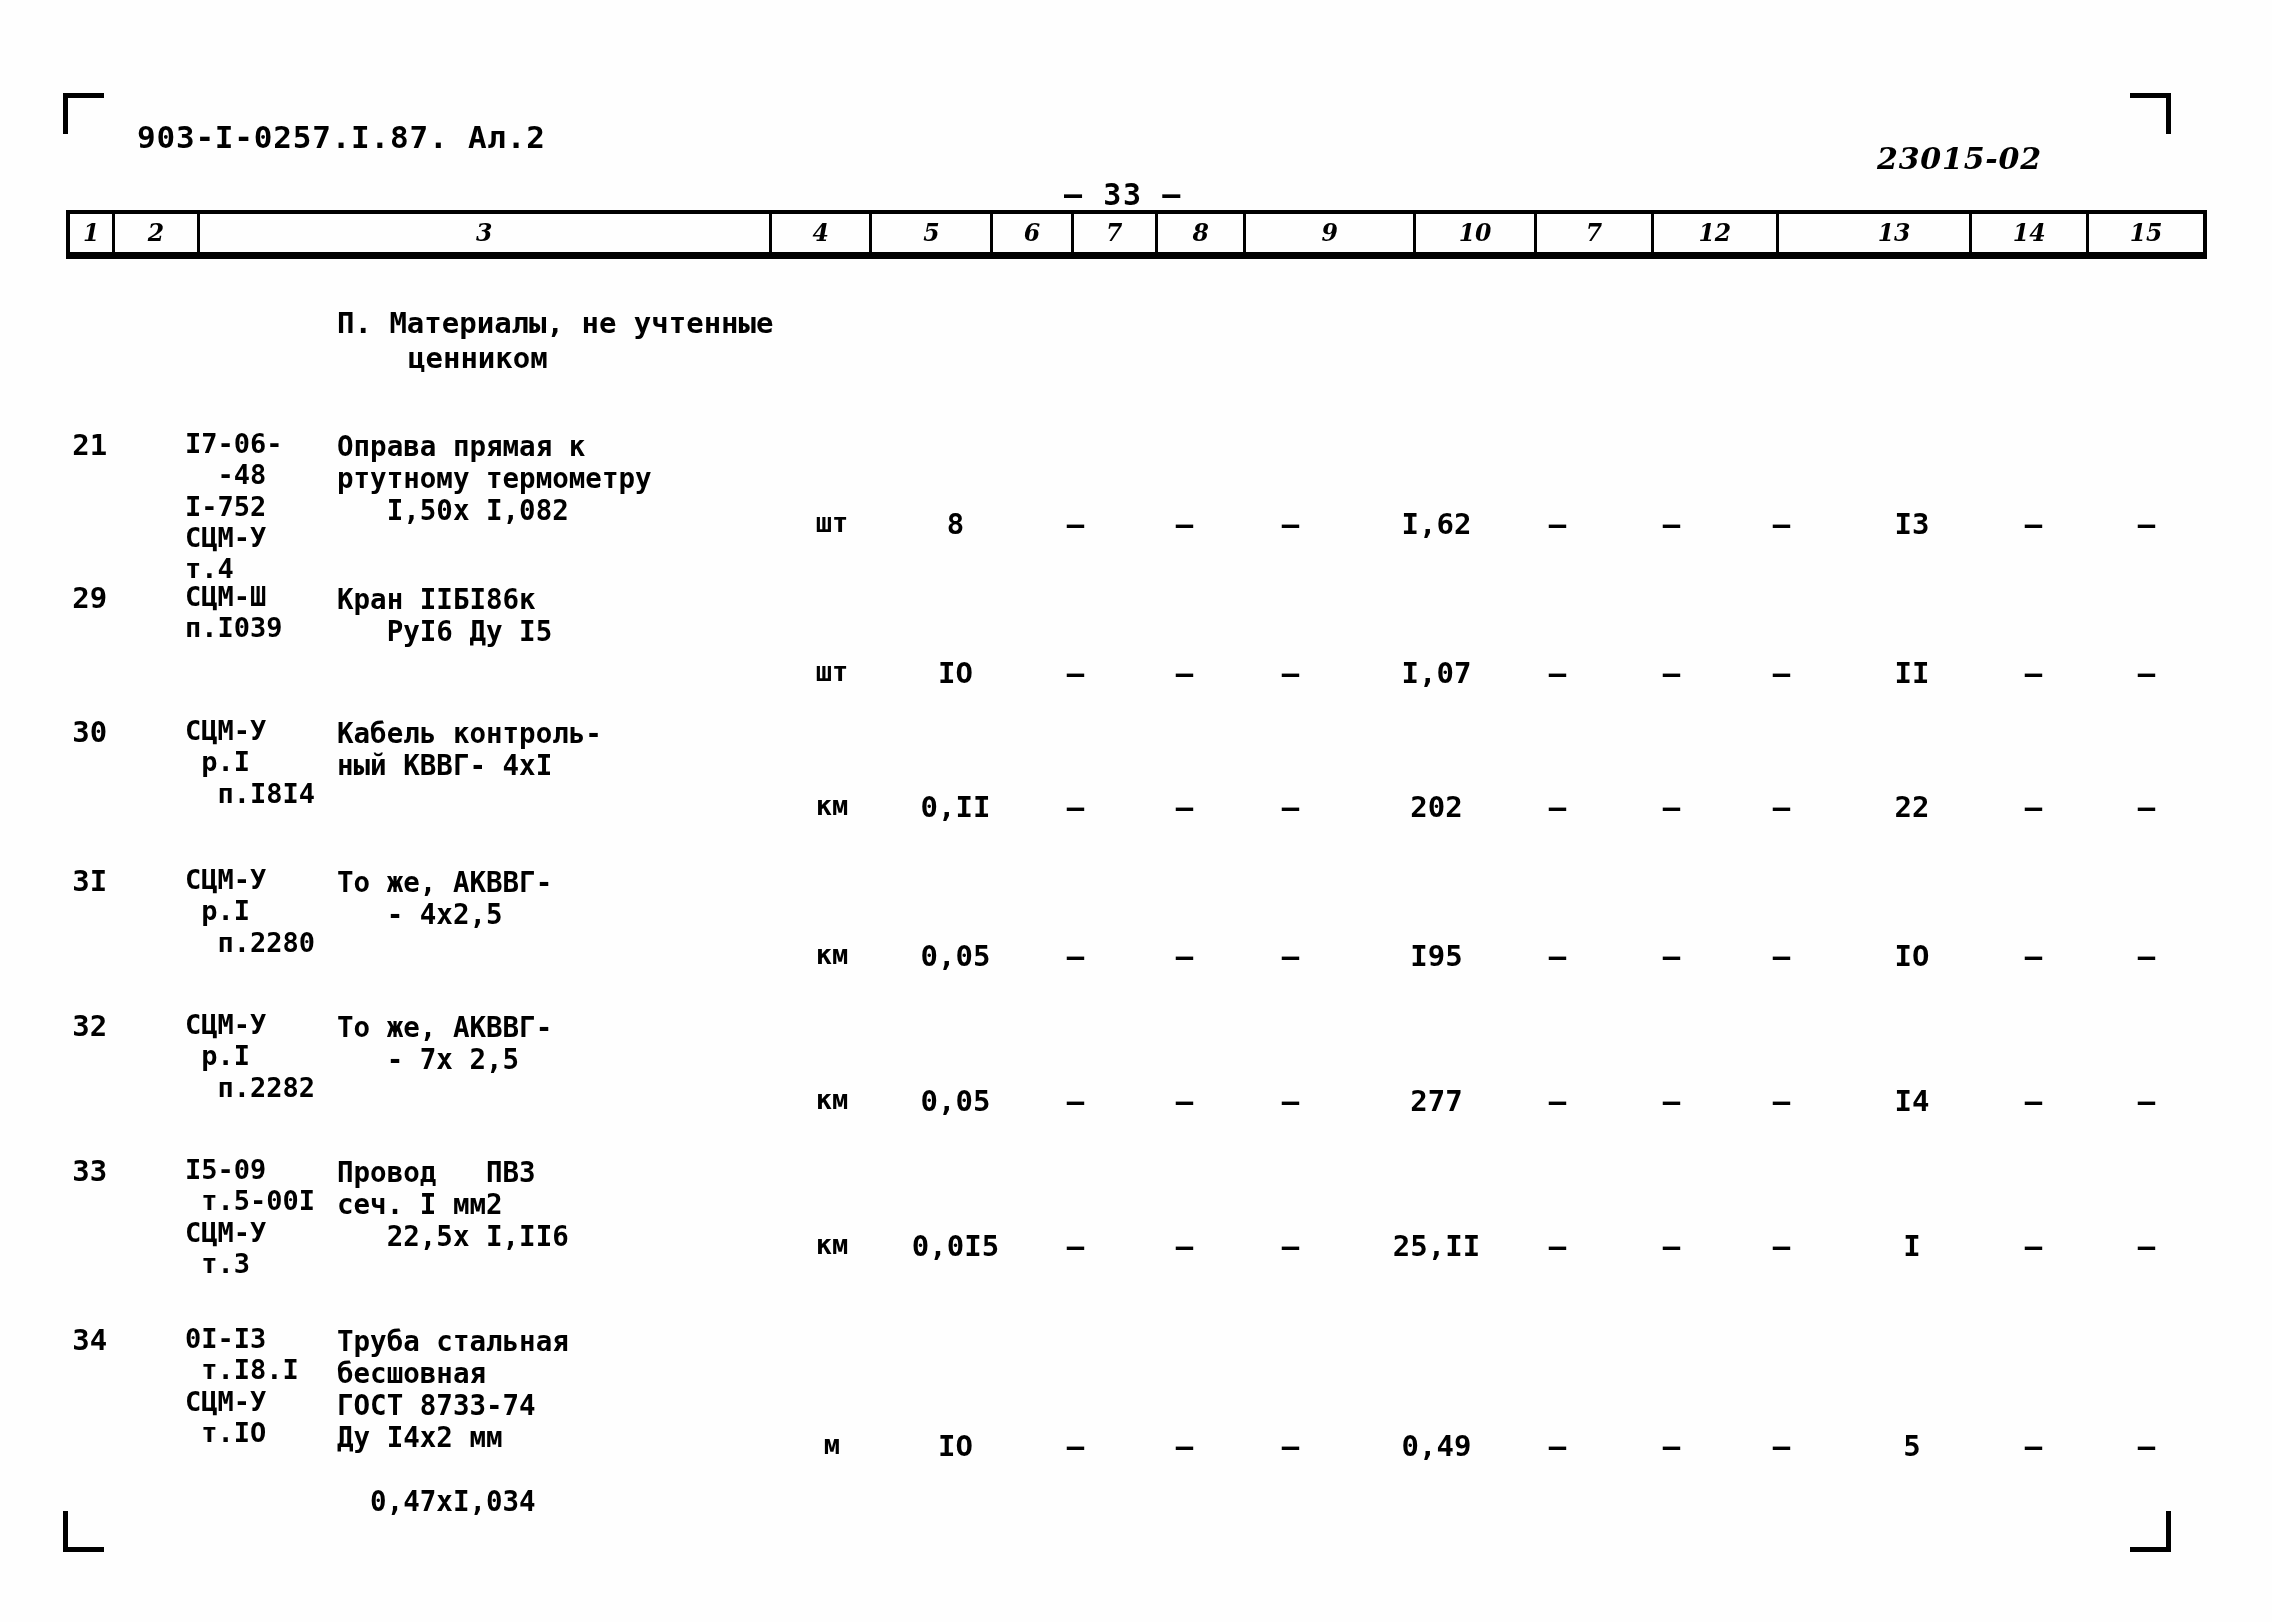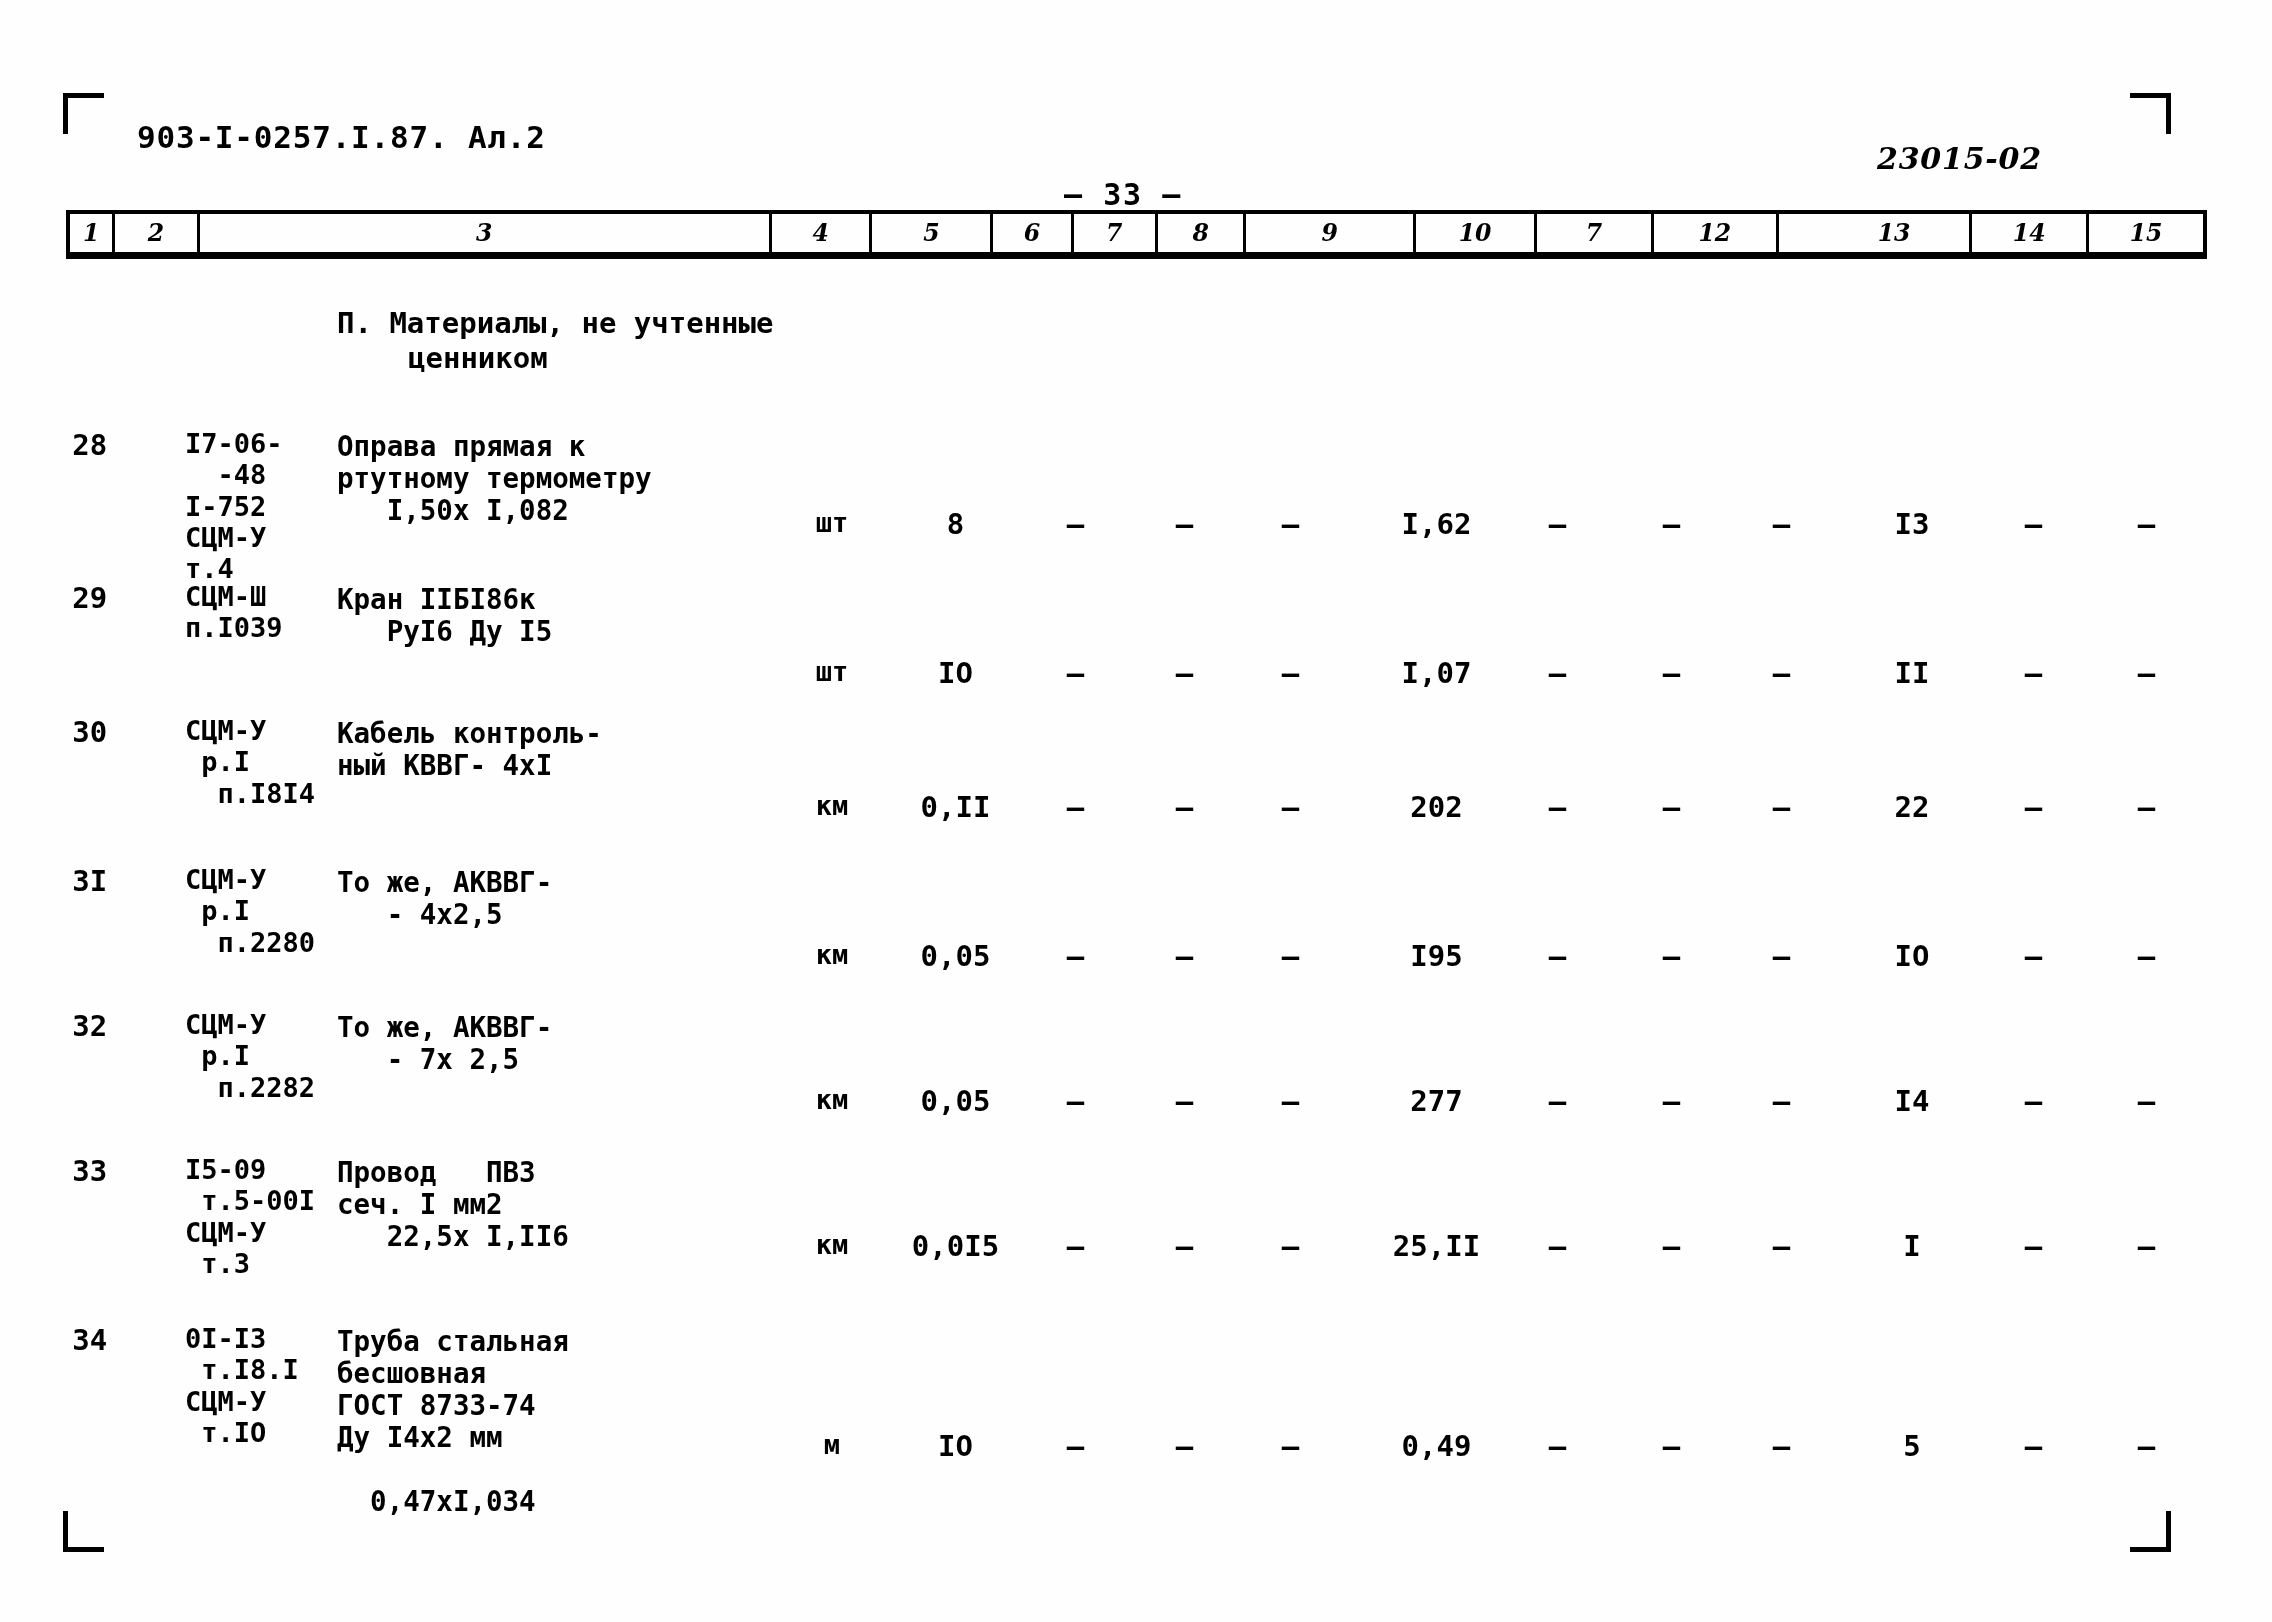--- a/index.html
+++ b/index.html
@@ -219,21 +219,21 @@
       <div class="cell" style="flex: 150 0 0px;">12</div>
       <div class="cell" style="flex: 185 0 0px; padding-left: 40px;">13</div>
       <div class="cell" style="flex: 140 0 0px; font-style: italic;">14</div>
       <div class="cell" style="flex: 140 0 0px;">15</div>
     </div>
 
   <div id="body-area">
     <div class="section-title"><span>П. Материалы, не учтенные</span>
 <span style="margin-left:71px">ценником</span></div>
   <div class="row" style="top: 157px;">
-        <div class="c-num">28</div>
+        <div class="c-num">21</div>
         <div class="c-code">I7-06-
   -48
 I-752
 СЦМ-У
 т.4</div>
         <div class="c-name" style="top: 1.6px;">Оправа прямая к
 ртутному термометру
    I,50х I,082</div>
         <div class="c-unit" style="top: 79px;">шт</div>
         <div class="c-qty" style="top: 79px;">8</div>

